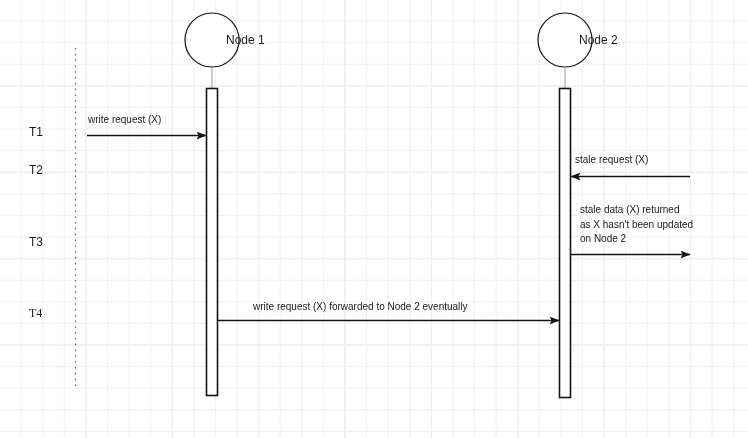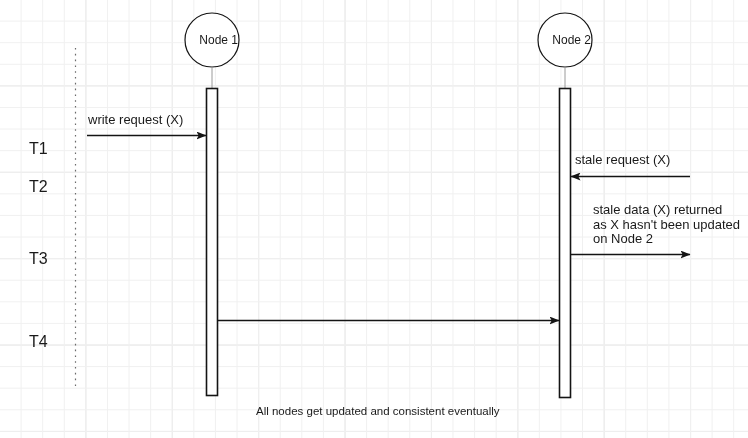--- a/index.html
+++ b/index.html
@@ -35,28 +35,28 @@
   }
   .lbl {
     position: absolute;
     font-family: "Liberation Sans", sans-serif;
     font-size: 11.5px;
     color: #1a1a1a;
     white-space: nowrap;
     line-height: 14px;
   }
   .time-lbl {
-    font-size: 16px;
-    margin-top: 17px;
+    font-size: 12px;
   }
   .node-lbl {
     font-size: 12px;
-    text-align: right;
+    text-align: left;
+    padding-left: 40px;
   }
-  .msg-lbl { font-size: 13px; }
+  .msg-lbl { font-size: 10px; }
   .multi-lbl { white-space: pre-line; line-height: 14.5px; }
   .footer-lbl { font-size: 11.5px; }
 </style>
 </head>
 <body>
 
 <div id="canvas">
 
   <svg class="svg-layer" viewBox="0 0 748 438" xmlns="http://www.w3.org/2000/svg">
     <defs>
@@ -86,26 +86,26 @@
 
     <line x1="218" y1="320.5" x2="559" y2="320.5" stroke="#141414" stroke-width="1.3" marker-end="url(#arrowR)"></line>
   </svg>
 
   <div class="lbl node-lbl" style="left:186px; top:33px; width:52px;">Node 1</div>
   <div class="lbl node-lbl" style="left:539px; top:33px; width:52px;">Node 2</div>
 
   <div class="lbl time-lbl" style="left:29px; top:125px;">T1</div>
   <div class="lbl time-lbl" style="left:29px; top:163px;text-align:center;">T2</div>
   <div class="lbl time-lbl" style="left:29px; top:235px;text-align:center;">T3</div>
-  <div class="lbl time-lbl" style="left:29px; top:318px;">T4</div>
+  <div class="lbl time-lbl" style="left:29px; top:306px;font-family:Liberation Serif, serif;">T4</div>
 
   <div class="lbl msg-lbl" style="left:88px; top:113px;">write request (X)</div>
 
   <div class="lbl msg-lbl" style="left:575px; top:153px;">stale request (X)</div>
 
-  <div class="lbl msg-lbl multi-lbl" style="left:593px; top:203px;">stale data (X) returned
+  <div class="lbl msg-lbl multi-lbl" style="left:580px; top:203px;">stale data (X) returned
 as X hasn't been updated
 on Node 2</div>
 
+  <div class="lbl msg-lbl" style="left:253px; top:300px;">write request (X) forwarded to Node 2 eventually</div>
 
-  <div class="lbl footer-lbl" style="left:256px; top:404px;">All nodes get updated and consistent eventually</div>
 
 </div>
 
 </body></html>

